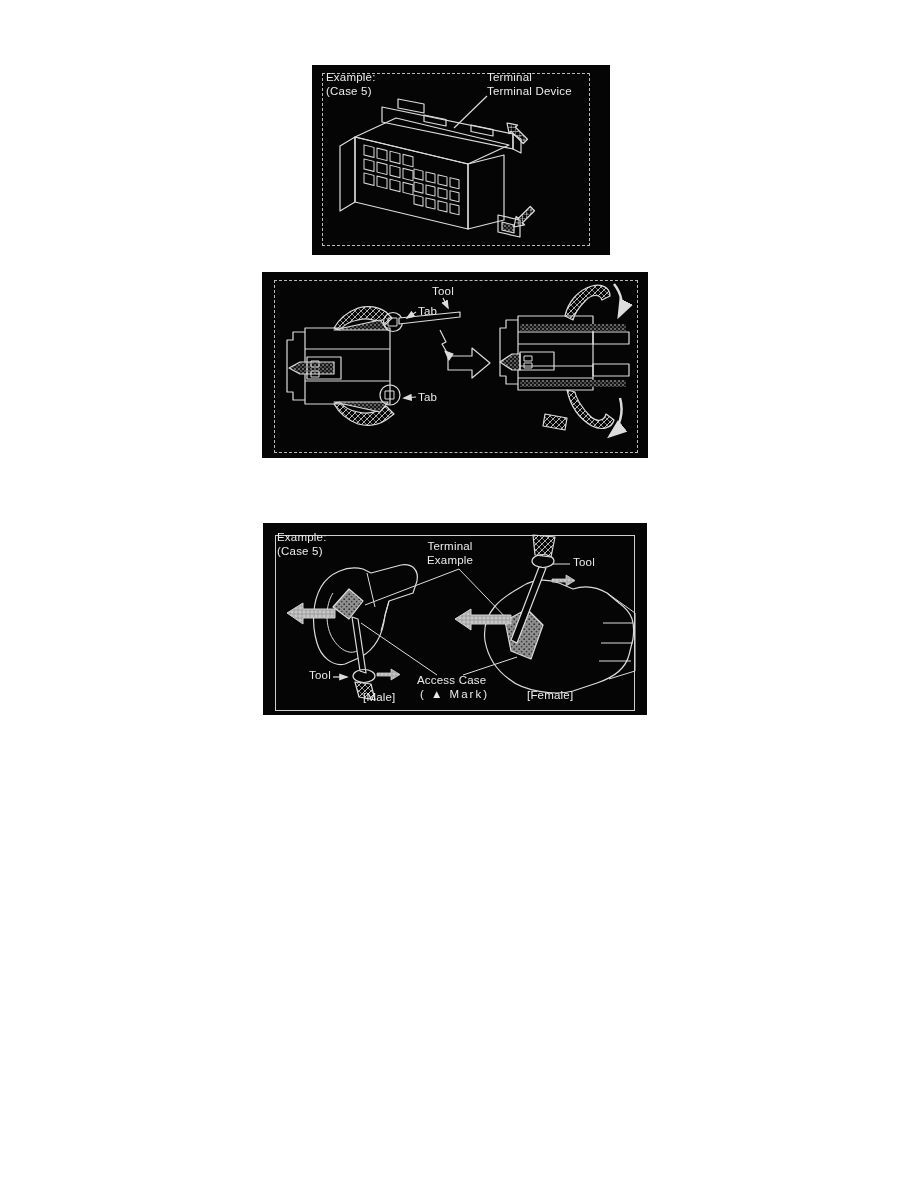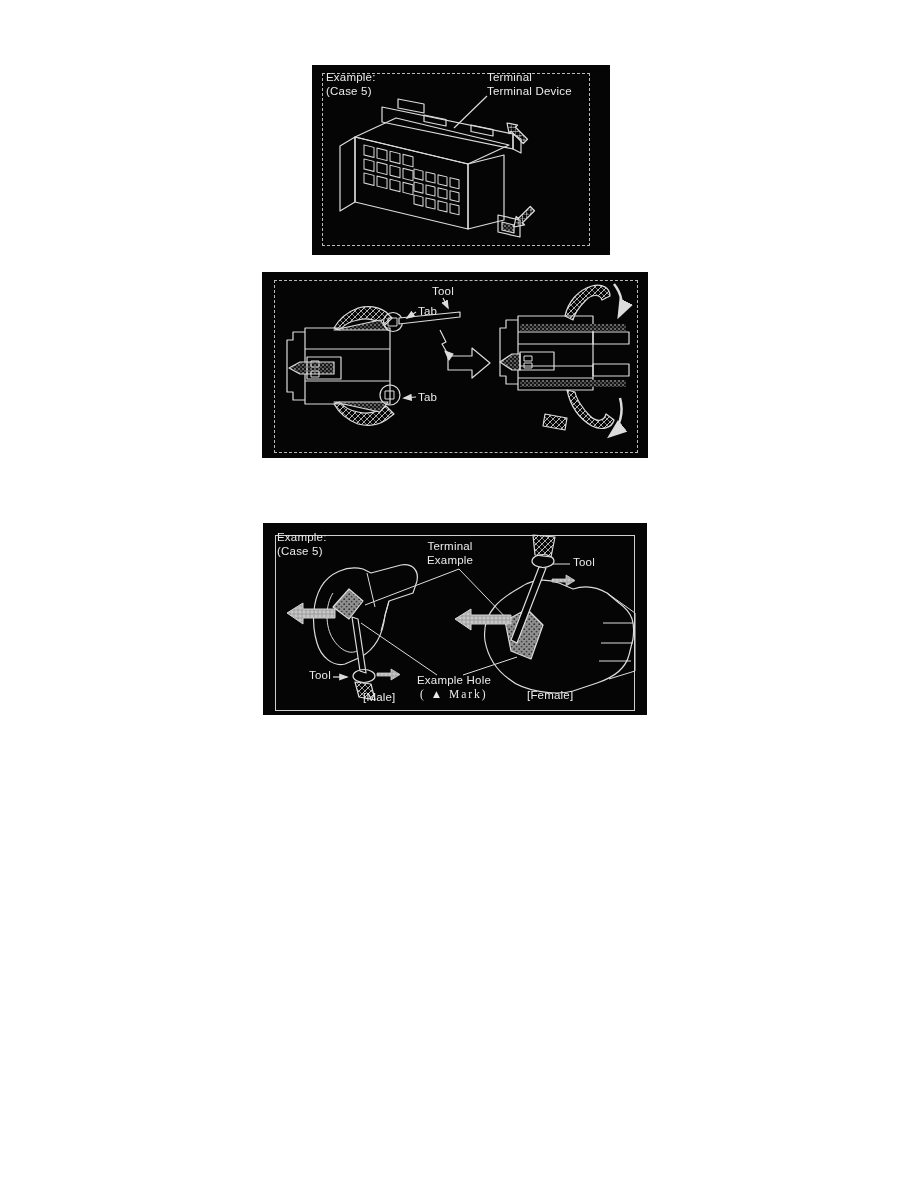--- a/index.html
+++ b/index.html
@@ -248,20 +248,20 @@
       <div>Example:</div>
       <div>(Case 5)</div>
     </div>
     <div class="lbl" style="left:164px;top:17px;text-align:center;">
       <div>Terminal</div>
       <div>Example</div>
     </div>
     <div class="lbl" style="left:310px;top:33px;">Tool</div>
     <div class="lbl" style="left:46px;top:146px;">Tool</div>
     <div class="lbl" style="left:154px;top:151px;">
-      <div>Example Hole</div>
-      <div style="padding-left:3px;letter-spacing:2px;font-family:Liberation Serif, serif;">( ▲ Mark)</div>
+      <div>Access Case</div>
+      <div style="padding-left:3px;letter-spacing:2px;">( ▲ Mark)</div>
     </div>
     <div class="lbl" style="left:80px;top:168px;padding-left:20px;">[Male]</div>
     <div class="lbl" style="left:264px;top:166px;">[Female]</div>
   </section>
 
 </div>
 
 </body></html>

